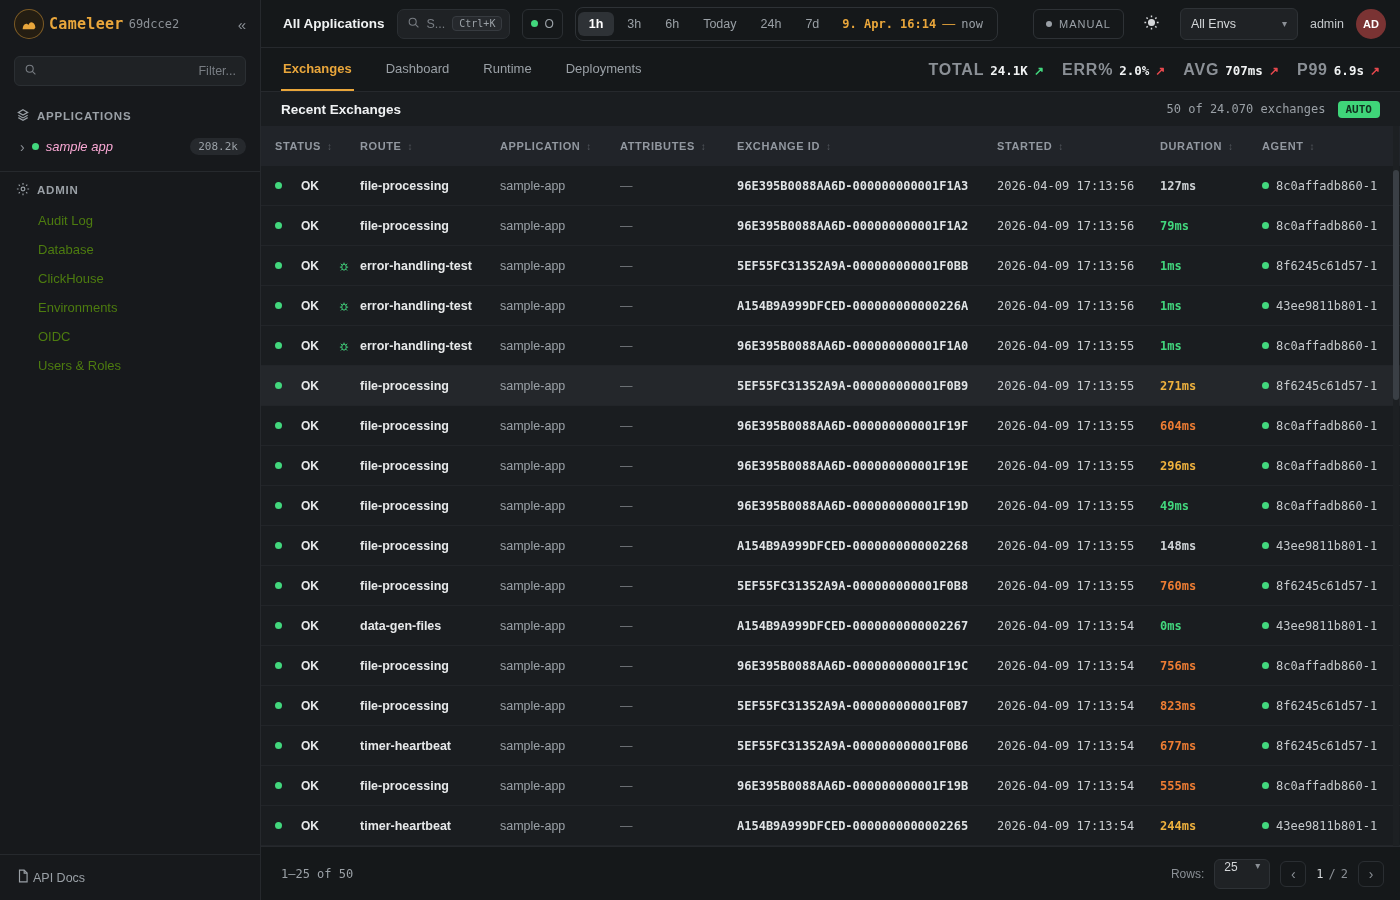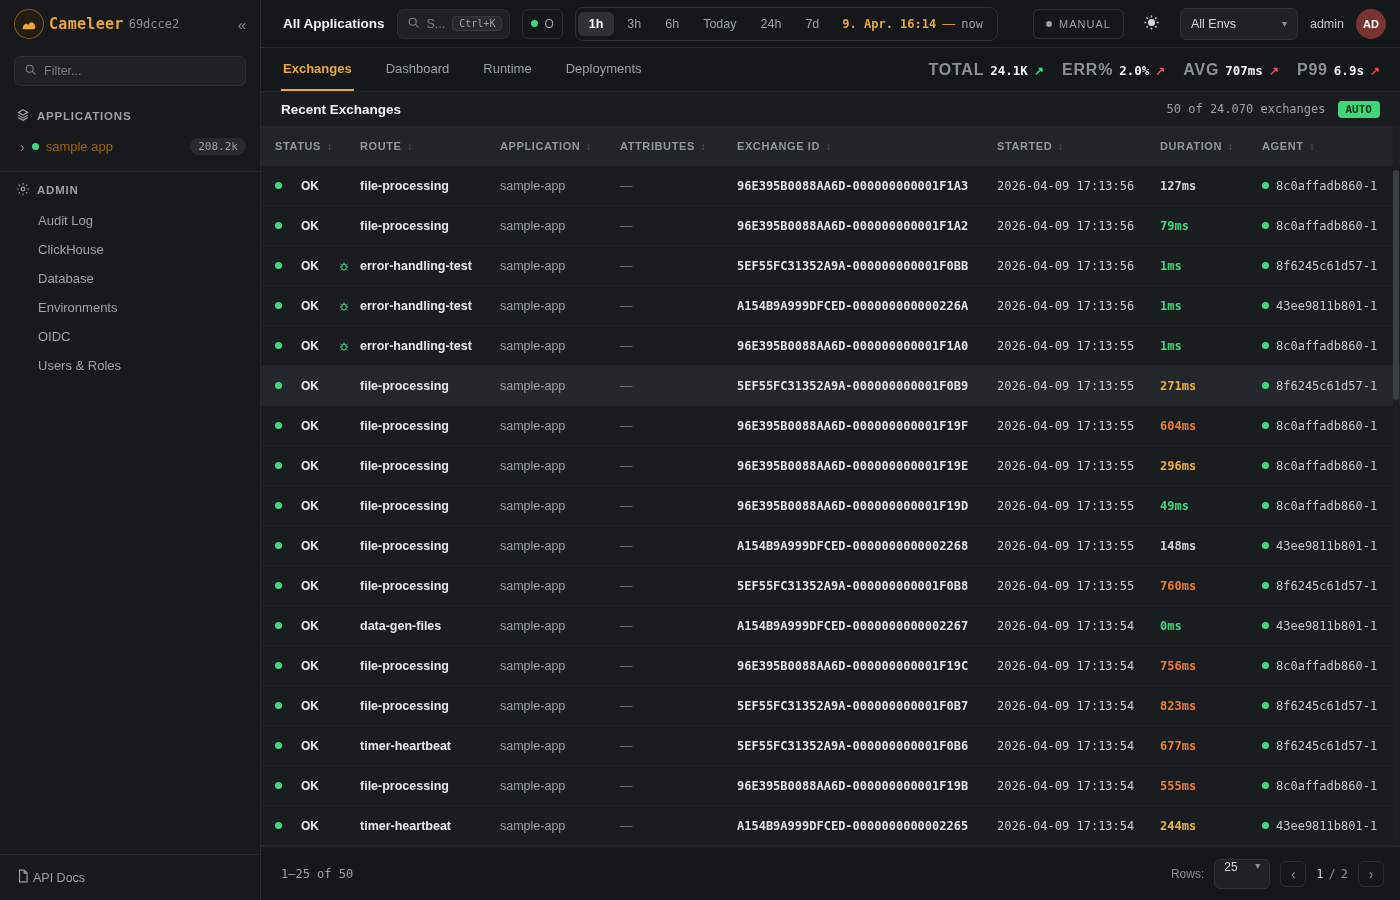--- a/index.html
+++ b/index.html
@@ -9,32 +9,32 @@
   .app { display:flex; width:1400px; height:900px; }
 
   
   .sidebar { width:261px; background:#17191c; border-right:1px solid #26292d; display:flex; flex-direction:column; }
   .side-head { height:48px; display:flex; align-items:center; gap:5px; padding:0 14px; }
   .logo { width:30px; height:30px; border-radius:50%; background:#241d12; border:1px solid rgba(233,166,59,.45); display:flex; align-items:center; justify-content:center; }
   .brand { color:#e9a63b; font-family:"DejaVu Sans Mono", monospace; font-weight:bold; font-size:15px; letter-spacing:.3px; }
   .build { color:#8b9096; font-size:12px; }
   .collapse { margin-left:auto; color:#8b9096; font-size:15px; cursor:pointer; }
   .filter { margin:8px 14px 12px; height:30px; background:#1f2225; border:1px solid #2b2f33; border-radius:6px; display:flex; align-items:center; gap:7px; padding:0 9px; }
-  .filter input { background:transparent; border:none; outline:none; color:#ef4444; font-size:12.5px; width:100%; font-family:"Liberation Sans", sans-serif; }
+  .filter input { background:transparent; border:none; outline:none; color:#ef4444; font-size:12.5px; width:100%; font-family:"Liberation Sans", sans-serif;text-align:right; }
   .filter input::placeholder { color:#787d83; }
   .section-label { display:flex; gap:7px; align-items:center; padding:10px 16px 8px; color:#9aa0a6; font-size:11.5px; letter-spacing:.8px; font-weight:bold; }
   .app-row { display:flex; align-items:center; gap:7px; padding:6px 14px 6px 20px; cursor:pointer; }
   .chev { color:#8b9096; font-size:14px; }
   .dot { width:7px; height:7px; border-radius:50%; display:inline-block; flex:none; }
   .dot.g { background:#42d77d; }
-  .app-label { color:#a16207; font-size:13px; }
+  .app-label { color:#f9a8d4; font-size:13px;font-style:italic; }
   .badge { margin-left:auto; background:#26292d; color:#9aa0a6; font-size:11px; padding:2px 8px; border-radius:9px; }
   .apps-block { border-bottom:1px solid #26292d; padding-bottom:10px; }
   .nav-item { padding:7px 16px 7px:38px; }
-  #admin-list .nav-item { padding:7px 16px 7px 38px; color:#a3a3a3; font-size:13px; cursor:pointer; }
+  #admin-list .nav-item { padding:7px 16px 7px 38px; color:#4d7c0f; font-size:13px; cursor:pointer; }
   .side-foot { margin-top:auto; border-top:1px solid #26292d; height:46px; display:flex; align-items:center; gap:3px; padding:0 16px; color:#9aa0a6; font-size:12.5px; cursor:pointer; }
 
   
   .main { flex:1; display:flex; flex-direction:column; min-width:0; }
 
   .topbar { height:48px; background:#15181a; border-bottom:1px solid #26292d; display:flex; align-items:center; gap:12px; padding:0 14px 0 22px; }
   .page-title { font-size:13.5px; font-weight:bold; color:#f0f2f3; white-space:nowrap; }
   .searchbox { height:30px; background:#1f2225; border:1px solid #2b2f33; border-radius:7px; display:flex; align-items:center; gap:7px; padding:0 7px 0 9px; cursor:text; }
   .search-text { color:#787d83; font-size:12.5px; }
   .kbd { background:#26292d; border:1px solid #373b40; border-radius:4px; padding:1px 6px; font-size:10px; color:#9aa0a6; }
@@ -157,22 +157,22 @@
         <span>
           <svg viewBox="0 0 24 24" width="14" height="14" fill="none" stroke="#9aa0a6" stroke-width="2">
               <circle cx="12" cy="12" r="3.2"></circle>
               <path d="M12 1.5v3M12 19.5v3M1.5 12h3M19.5 12h3M4.6 4.6l2.1 2.1M17.3 17.3l2.1 2.1M19.4 4.6l-2.1 2.1M6.7 17.3l-2.1 2.1"></path>
             </svg>
         </span>
         <span>ADMIN</span>
       </div>
       <div id="admin-list">
           <div class="nav-item">Audit Log</div>
+          <div class="nav-item">Database</div>
           <div class="nav-item">ClickHouse</div>
-          <div class="nav-item">Database</div>
           <div class="nav-item">Environments</div>
           <div class="nav-item">OIDC</div>
           <div class="nav-item">Users &amp; Roles</div>
         </div>
     </div>
 
     <div class="side-foot">
       <span>
         <svg viewBox="0 0 24 24" width="14" height="14" fill="none" stroke="#9aa0a6" stroke-width="2">
             <path d="M6 2h8l5 5v15H6z"></path>

